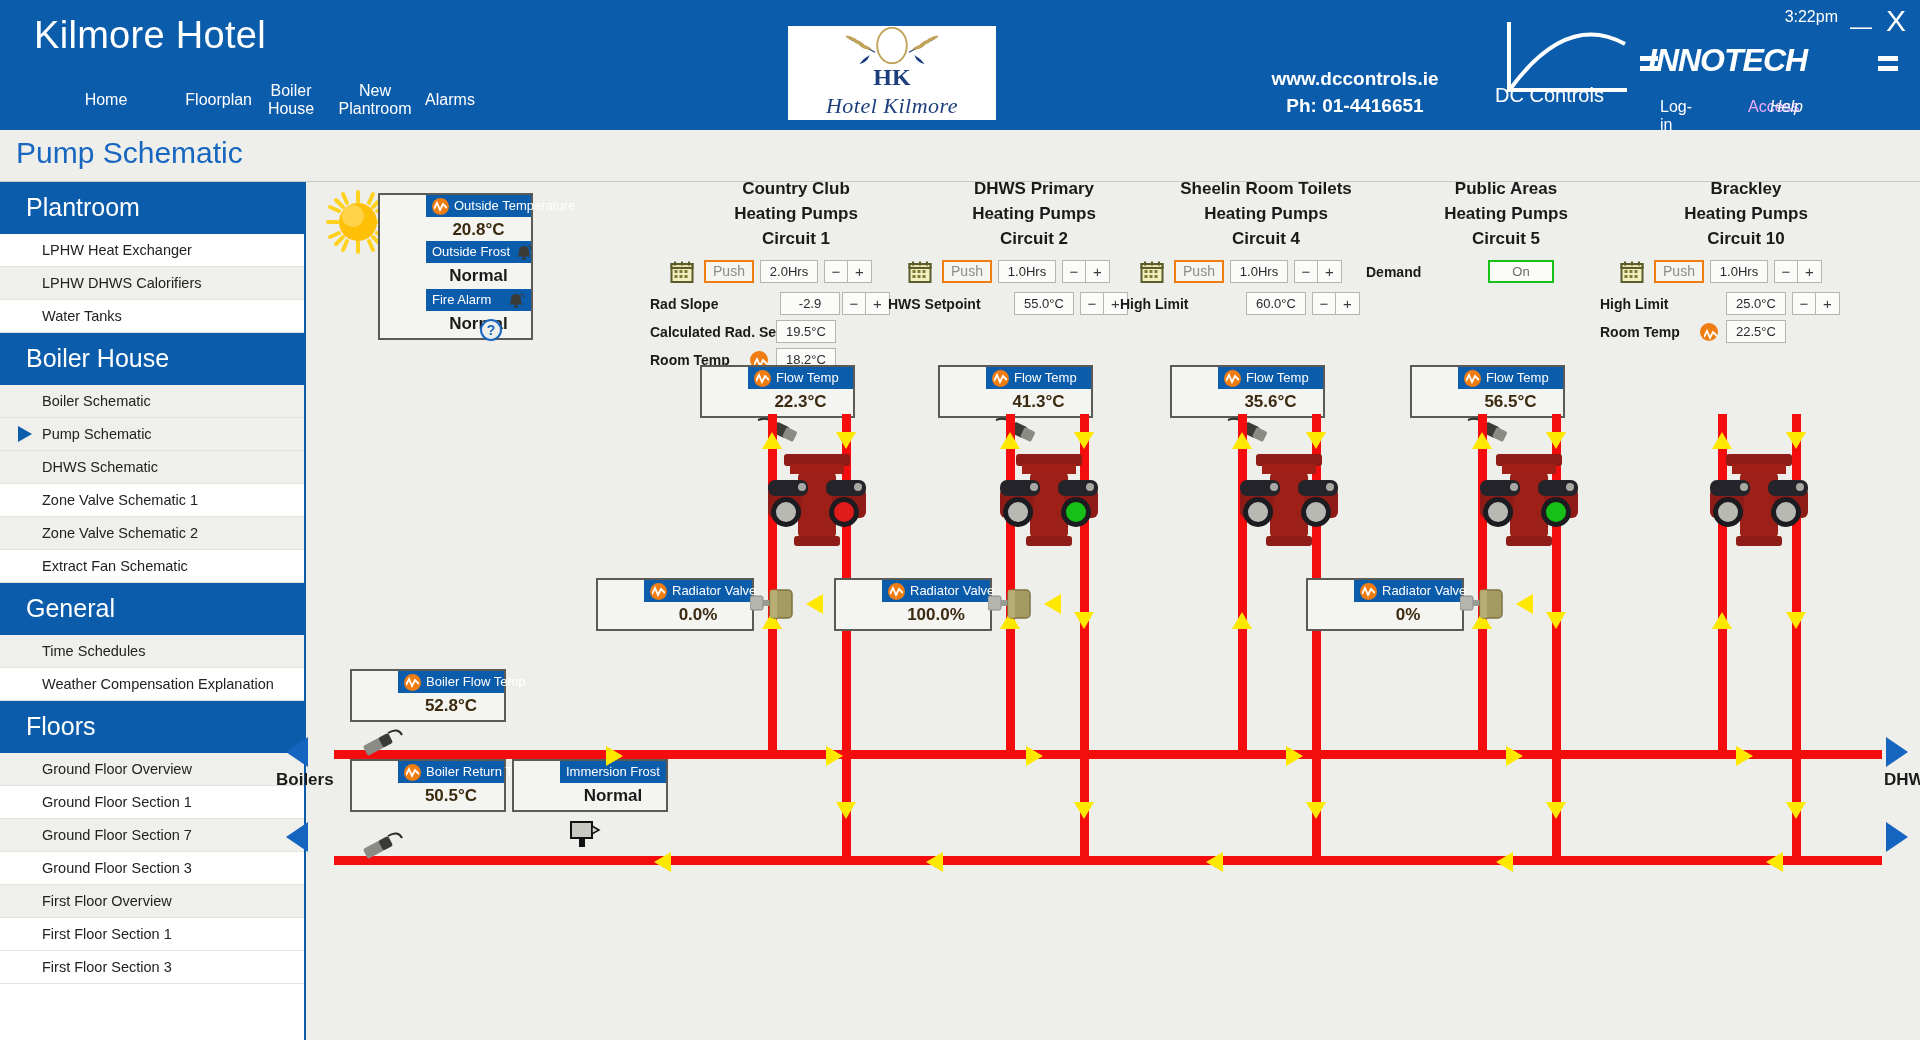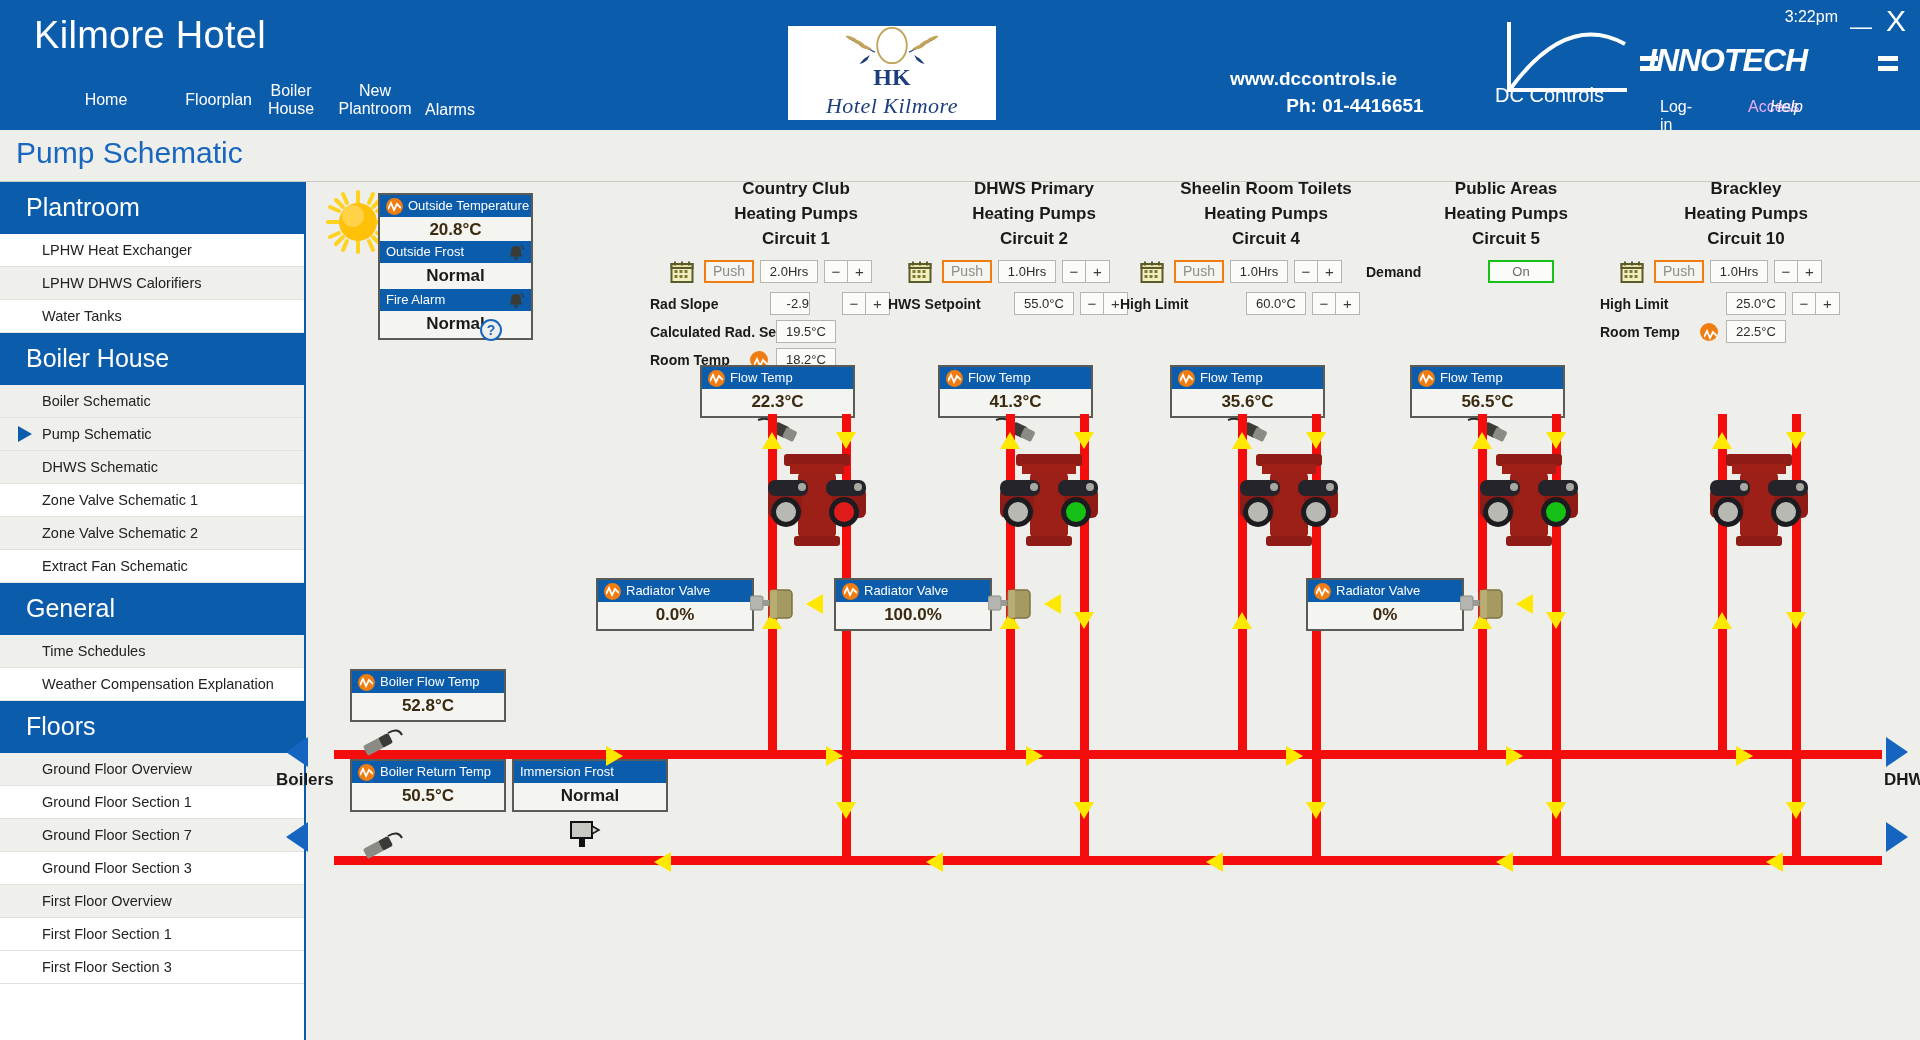--- a/index.html
+++ b/index.html
@@ -33,21 +33,21 @@
     display: flex; flex-direction: column; align-items: center; justify-content: center;
   }
   .hk-mono { font-family: "Liberation Serif", serif; font-size: 24px; color: #1d3e7d; font-weight: 700; }
   .hk-name {
     font-family: "Liberation Serif", serif; font-style: italic;
     font-size: 22px; color: #1d3e7d; margin-top: 2px; letter-spacing: .5px;
   }
 
   .dc-web {
     position: absolute; left: 1230px; top: 68px; width: 250px;
-    color: #ffffff; font-size: 19px; font-weight: bold;
+    text-align: center; color: #ffffff; font-size: 19px; font-weight: bold;
   }
   .dc-ph {
     position: absolute; left: 1230px; top: 95px; width: 250px;
     text-align: center; color: #ffffff; font-size: 19px; font-weight: bold;
   }
   .dc-logo { position: absolute; left: 1495px; top: 16px; width: 140px; height: 90px; }
   .dc-logo-text {
     position: absolute; left: 1495px; top: 84px; width: 142px;
     color: #ffffff; font-size: 20px; font-weight: 400;
     font-family: "Liberation Sans", sans-serif;
@@ -106,21 +106,21 @@
   .canvas {
     position: absolute; left: 306px; top: 182px; width: 1614px; height: 858px;
     background: #eeeeea;
   }
 
   
   .sun { position: absolute; width: 64px; height: 64px; }
 
   
   .meter {
-    position: absolute; border: 2px solid #5a5a56; background: #f4f4f1;
+    position: absolute; border: 2px solid #5a5a56; background: #f4f4f1; padding-left: 46px;
   }
   .meter .cap {
     background: #0b5cab; color: #ffffff; font-size: 13px;
     padding: 3px 6px 3px 6px; display: flex; align-items: center; gap: 5px;
     height: 22px; line-height: 16px; white-space: nowrap;
   }
   .meter .val {
     background: #f4f4f1; color: #3b2a10; font-weight: bold;
     text-align: center; font-size: 17px; padding: 3px 0 4px 0; line-height: 20px;
   }
@@ -210,21 +210,21 @@
           <div>Floorplan</div>
         </div>
         <div class="navitem" style="left: 228px; width: 66px; top: -8px;">
           <div>Boiler</div>
           <div>House</div>
         </div>
         <div class="navitem" style="left: 290px; width: 110px; top: -8px;">
           <div>New</div>
           <div>Plantroom</div>
         </div>
-        <div class="navitem" style="left: 380px; width: 80px; top: 11px;">
+        <div class="navitem" style="left: 380px; width: 80px; top: 1px;">
           <div>Alarms</div>
         </div>
       </div>
 
     <div class="hk-logo">
       <svg width="150" height="50" viewBox="0 0 150 50">
         <ellipse cx="75" cy="25" rx="20" ry="24" fill="none" stroke="#c2a35a" stroke-width="2.5"></ellipse>
         <g stroke="#1d3e7d" stroke-width="1.6" fill="none">
           <path d="M52 34 L18 16"></path>
             <path d="M98 34 L132 16"></path>
@@ -384,21 +384,21 @@
             <rect x="11" y="1.5" width="2" height="4" fill="#5a5a2a"></rect>
             <rect x="18" y="1.5" width="2" height="4" fill="#5a5a2a"></rect>
           </svg></div>
         <div class="push-btn" style="left: 398px; top: 78px;">Push</div>
         <div class="fieldbox" style="left: 454px; top: 78px; width: 58px;">2.0Hrs</div>
         <div class="stepper" style="left: 518px; top: 78px;">
           <div>−</div>
           <div>+</div>
         </div>
         <div class="ctrl-label" style="left: 344px; top: 114px;">Rad Slope</div>
-        <div class="fieldbox" style="left: 464px; top: 110px; width: 40px; text-align: right;">-2.9</div>
+        <div class="fieldbox" style="left: 474px; top: 110px; width: 60px;">-2.9</div>
         <div class="stepper" style="left: 536px; top: 110px;">
           <div>−</div>
           <div>+</div>
         </div>
         <div class="ctrl-label" style="left: 344px; top: 142px;">Calculated Rad. Setpoint</div>
         <div class="fieldbox" style="left: 470px; top: 138px; width: 60px;">19.5°C</div>
         <div class="ctrl-label" style="left: 344px; top: 170px;">Room Temp</div>
         <div style="position: absolute; left: 444px; top: 169px;"><span class="trendicon" style="display:inline-block;width:18px;height:18px"><svg width="13" height="11" viewBox="0 0 13 11" style="margin:3px 0 0 2px">
               <polyline points="0,8 3,2 6,9 9,3 13,7" fill="none" stroke="#fff" stroke-width="1.8"></polyline>
             </svg></span></div>

